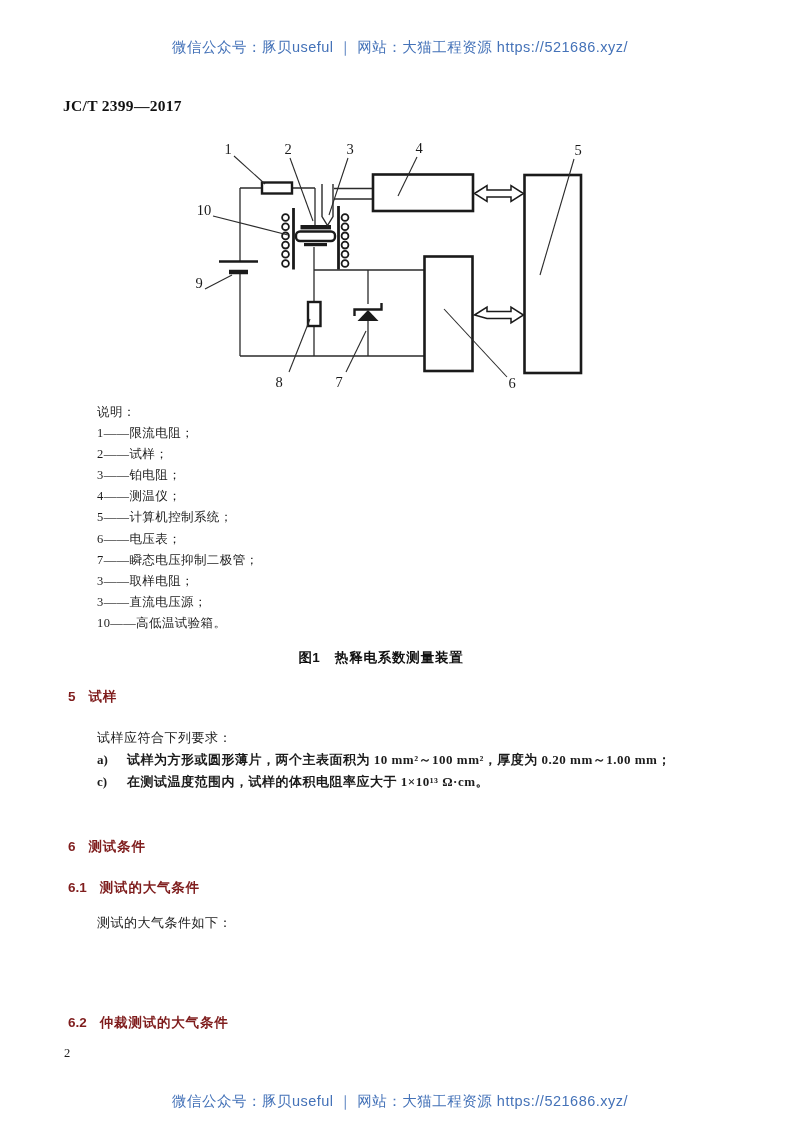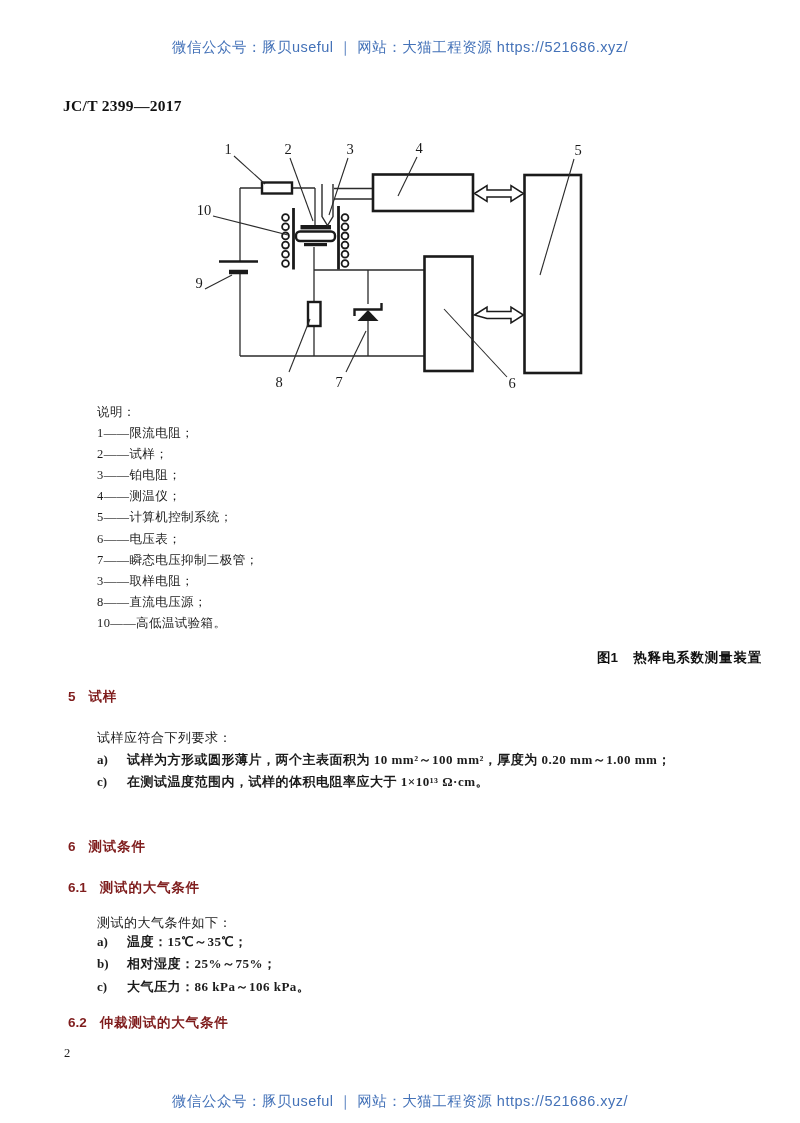--- a/index.html
+++ b/index.html
@@ -18,21 +18,21 @@
     position:absolute; left:63px; top:79px;
     font-family:"Liberation Serif", serif; font-weight:bold;
     font-size:15.5px; letter-spacing:0.3px; color:#111;
   }
   .diagram-svg { position:absolute; left:193px; top:116px; }
   .legend {
     position:absolute; left:97px; top:384px;
     font-size:12.5px; line-height:21.1px; letter-spacing:0.4px;
   }
   .caption {
-    position:absolute; left:0; top:631px; width:762px; text-align:right;
+    position:absolute; left:0; top:631px; width:762px; text-align:center;
     font-family:"Liberation Sans", sans-serif; font-weight:bold;
     font-size:13.5px; letter-spacing:0.8px; color:#111;
   }
   .cap-num { margin-right:15px; letter-spacing:0.2px; }
   .h1 {
     position:absolute; left:68px;
     font-family:"Liberation Sans", sans-serif; font-weight:bold;
     font-size:13.5px; letter-spacing:0.8px; color:#7f1d1d;
   }
   .hnum { margin-right:13px; letter-spacing:0; }
@@ -138,21 +138,21 @@
   <div class="legend">
     <div>说明：</div>
     <div>1——限流电阻；</div>
     <div>2——试样；</div>
     <div>3——铂电阻；</div>
     <div>4——测温仪；</div>
     <div>5——计算机控制系统；</div>
     <div>6——电压表；</div>
     <div>7——瞬态电压抑制二极管；</div>
     <div>3——取样电阻；</div>
-    <div>8——直流电压源；</div>
+    <div>3——直流电压源；</div>
     <div>10——高低温试验箱。</div>
   </div>
 
   <div class="caption">
     <span class="cap-num">图1</span><span>热释电系数测量装置</span>
   </div>
 
   <div class="h1" style="top:670px">
     <span class="hnum">5</span><span>试样</span>
   </div>
@@ -166,31 +166,20 @@
     </div>
   </div>
 
   <div class="h1" style="top:820px">
     <span class="hnum">6</span><span>测试条件</span>
   </div>
   <div class="h1" style="top:861px">
     <span class="hnum">6.1</span><span>测试的大气条件</span>
   </div>
   <div class="para" style="top:896px">测试的大气条件如下：</div>
-  <div class="list" style="top:915px">
-    <div class="li">
-      <span class="mk">a)</span><span>温度：15℃～35℃；</span>
-    </div>
-    <div class="li">
-      <span class="mk">b)</span><span>相对湿度：25%～75%；</span>
-    </div>
-    <div class="li">
-      <span class="mk">c)</span><span>大气压力：86 kPa～106 kPa。</span>
-    </div>
-  </div>
   <div class="h1" style="top:996px">
     <span class="hnum">6.2</span><span>仲裁测试的大气条件</span>
   </div>
 
   <div class="pagenum">2</div>
 
   <div class="wm wm-bottom">微信公众号：豚贝useful ｜ 网站：大猫工程资源 https://521686.xyz/</div>
 
 </div>
 

